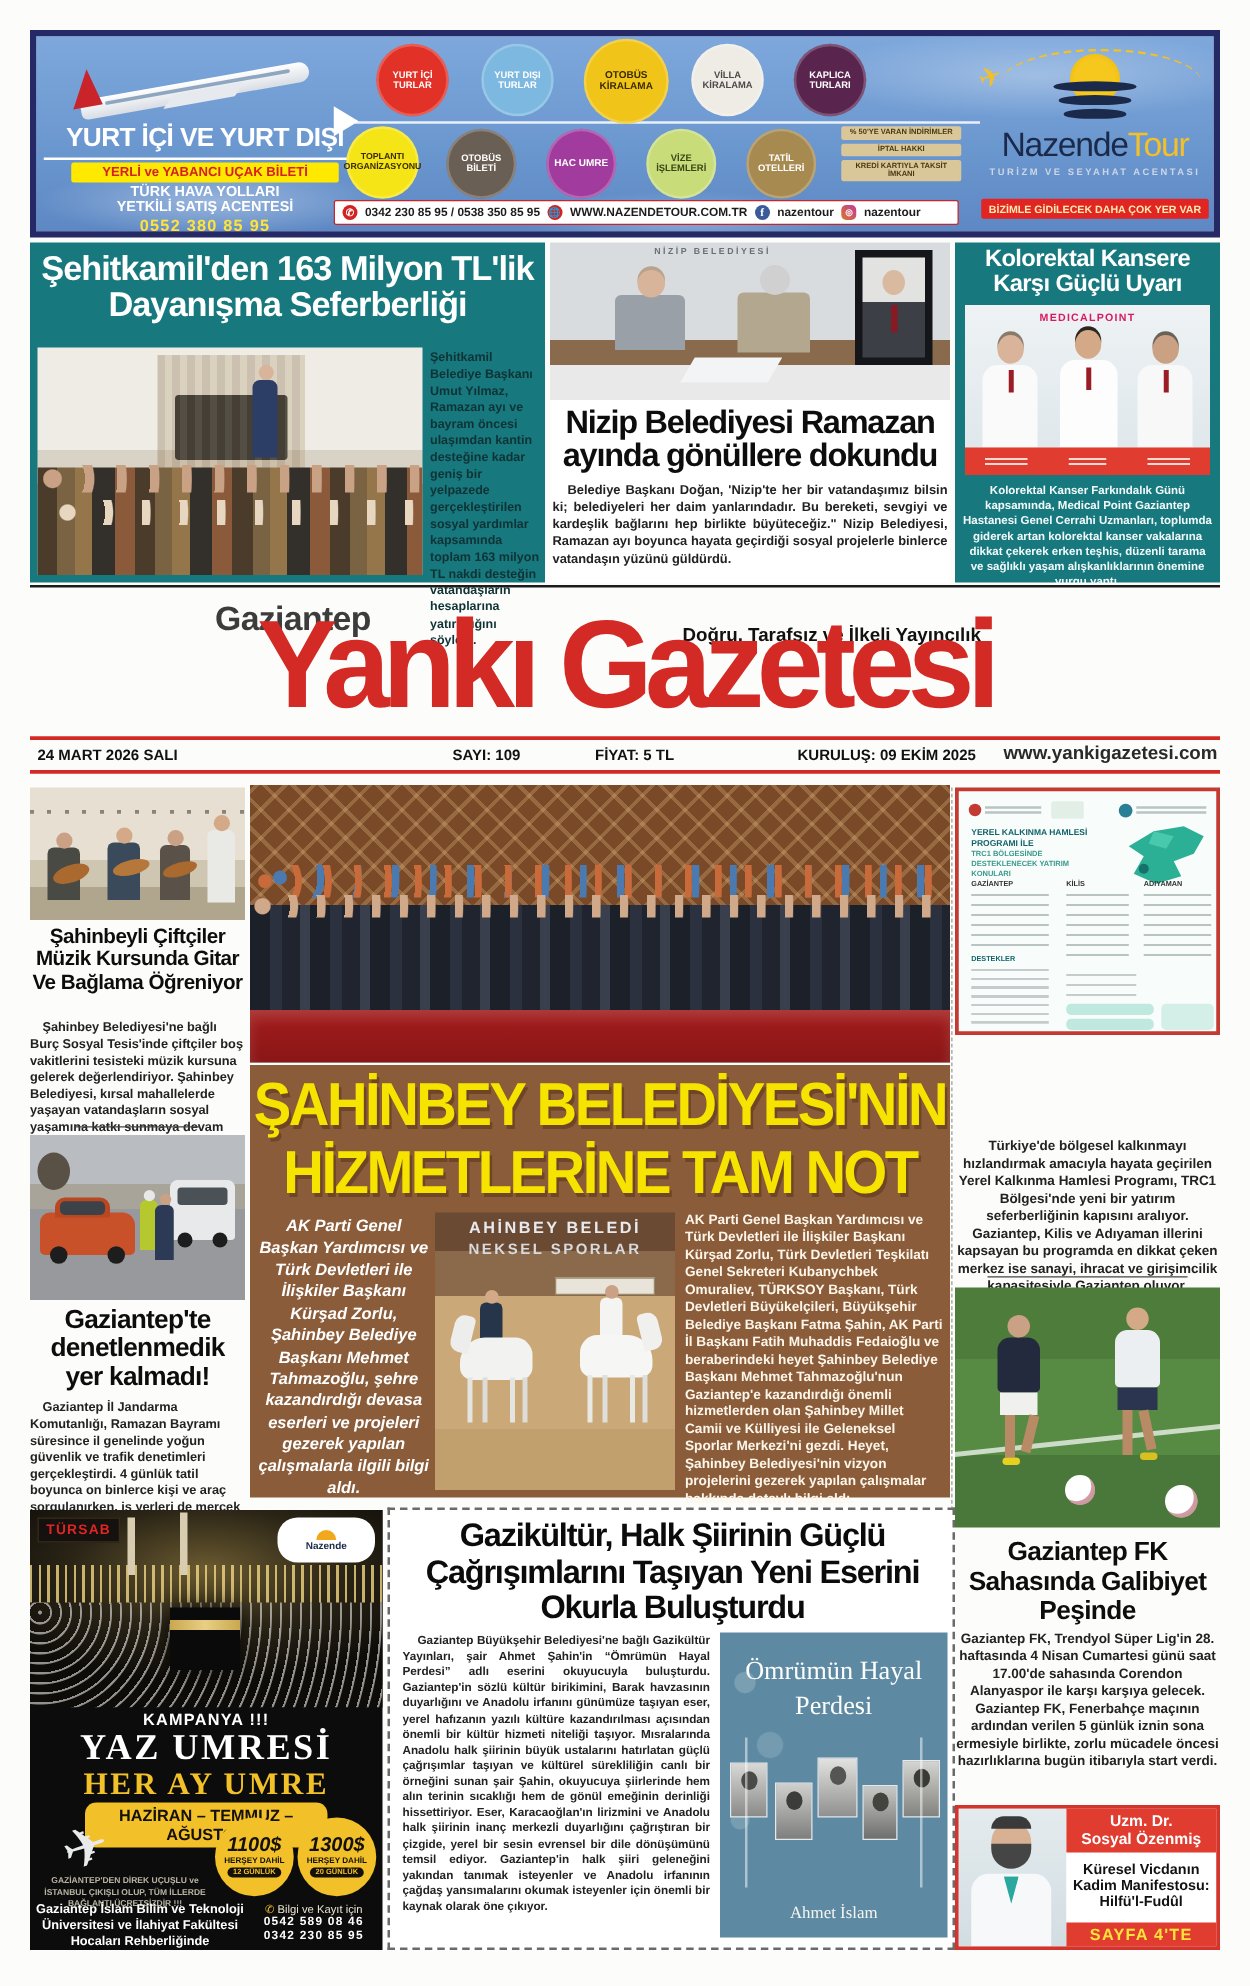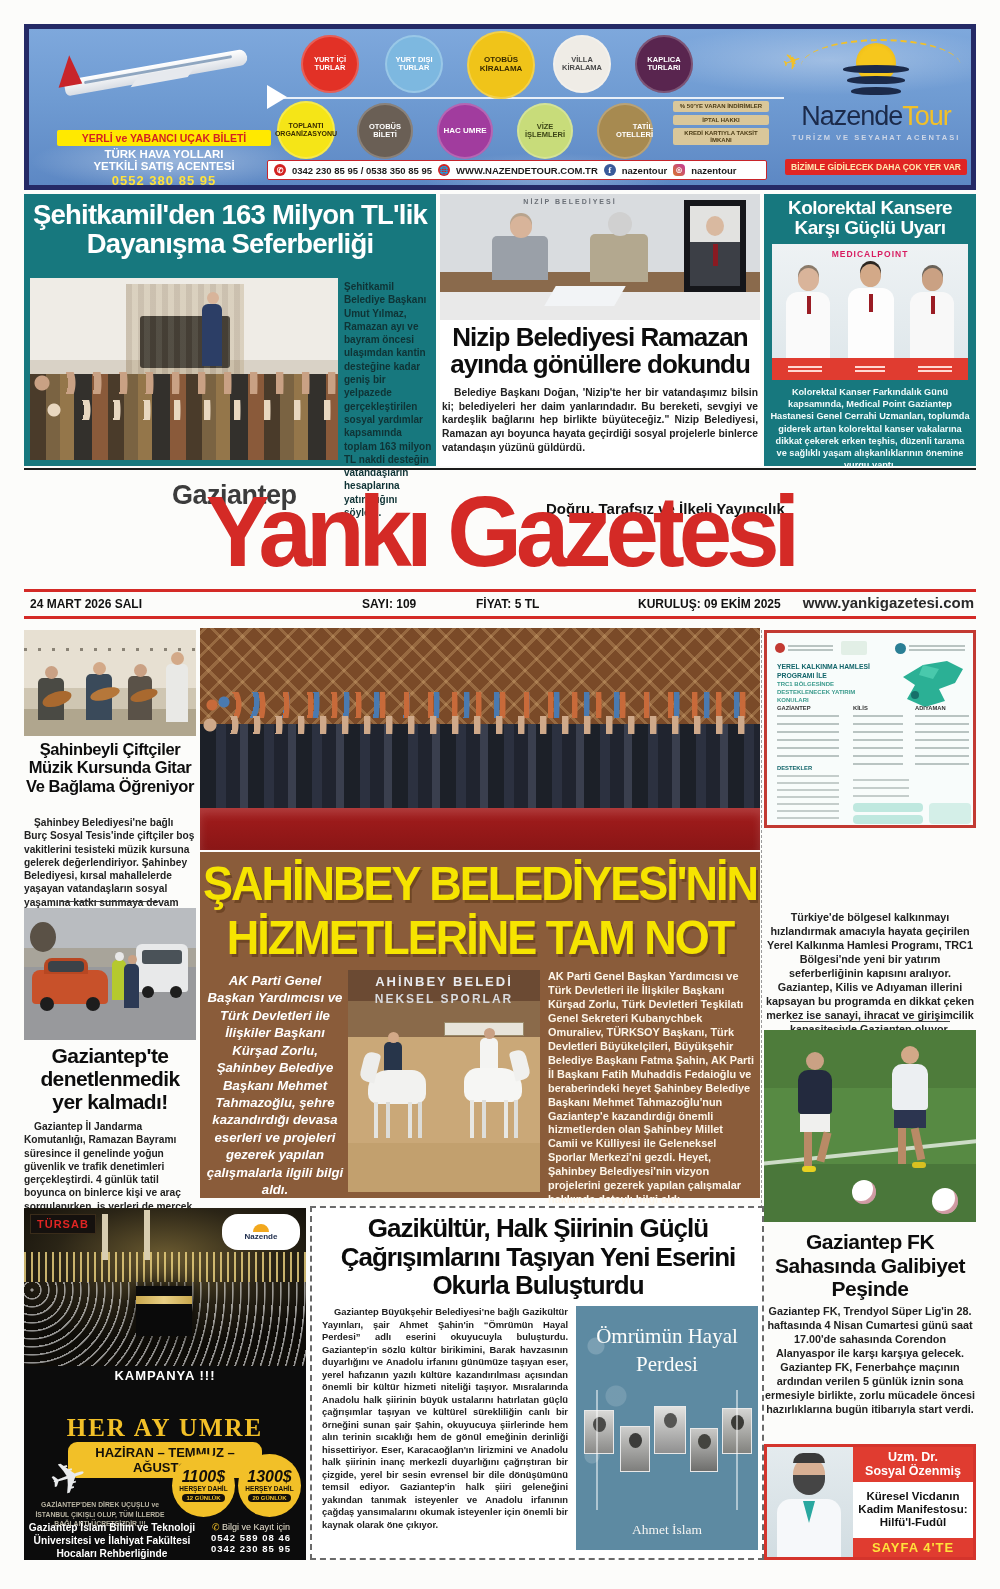--- a/index.html
+++ b/index.html
@@ -26,20 +26,21 @@
 
     <div class="abs" style="left:0;top:0;right:0;bottom:0;background:radial-gradient(ellipse 200px 40px at 15% 85%,rgba(255,255,255,.35),transparent 70%),radial-gradient(ellipse 260px 50px at 85% 20%,rgba(255,255,255,.30),transparent 70%),radial-gradient(ellipse 180px 35px at 55% 95%,rgba(255,255,255,.25),transparent 70%)"></div>
 
     <div class="abs" style="left:14px;top:10px;width:220px;height:62px;transform:rotate(-10deg)">
       <div class="abs" style="left:20px;top:26px;width:185px;height:16px;background:linear-gradient(180deg,#ffffff,#d8dde4);border-radius:10px 16px 16px 10px"></div>
       <div class="abs" style="left:14px;top:2px;width:0;height:0;border-left:16px solid transparent;border-right:8px solid transparent;border-bottom:30px solid #c8242a"></div>
       <div class="abs" style="left:90px;top:34px;width:58px;height:10px;background:#e6e9ee;transform:skewX(-45deg)"></div>
       <div class="abs" style="left:40px;top:30px;width:150px;height:3px;background:#8fa6c0;border-radius:2px"></div>
     </div>
 
+    <div class="abs ctr" style="left:6px;top:70px;width:258px;color:#fff;font-size:21px;font-weight:800;letter-spacing:-0.5px;border-bottom:2px solid #fff;padding-bottom:3px">YURT İÇİ VE YURT DIŞI</div>
     <div class="abs ctr" style="left:28px;top:101px;width:214px;background:#ffe900;color:#d32221;font-size:10.5px;font-weight:800;padding:2px 0;border-radius:2px">YERLİ ve YABANCI UÇAK BİLETİ</div>
     <div class="abs ctr" style="left:6px;top:119px;width:258px;color:#fff;font-size:11.5px;font-weight:800">TÜRK HAVA YOLLARI</div>
     <div class="abs ctr" style="left:6px;top:131px;width:258px;color:#fff;font-size:11.5px;font-weight:800">YETKİLİ SATIŞ ACENTESİ</div>
     <div class="abs ctr" style="left:6px;top:144px;width:258px;color:#ffe23a;font-size:13px;font-weight:800;letter-spacing:1px">0552 380 85 95</div>
 
     <div class="abs" style="left:255px;top:68px;width:500px;height:2px;background:rgba(255,255,255,.85)"></div>
     <div class="abs" style="left:238px;top:56px;width:0;height:0;border-top:12px solid transparent;border-bottom:12px solid transparent;border-left:20px solid #fff"></div>
 
     <div class="bub" style="left: 272px; top: 6px; width: 58px; height: 58px; font-size: 7.5px; background: rgb(226, 49, 38);">
         <span style="color: rgb(255, 255, 255);">YURT İÇİ TURLAR</span>
@@ -63,21 +64,21 @@
     <div class="bub" style="left: 328px; top: 74px; width: 56px; height: 56px; font-size: 7.5px; background: rgb(106, 95, 85);">
         <span style="color: rgb(255, 255, 255);">OTOBÜS BİLETİ</span>
       </div>
     <div class="bub" style="left: 408px; top: 74px; width: 56px; height: 56px; font-size: 8px; background: rgb(161, 60, 158);">
         <span style="color: rgb(255, 255, 255);">HAC UMRE</span>
       </div>
     <div class="bub" style="left: 488px; top: 74px; width: 56px; height: 56px; font-size: 7.5px; background: rgb(200, 220, 122);">
         <span style="color: rgb(60, 70, 22);">VİZE İŞLEMLERİ</span>
       </div>
     <div class="bub" style="left: 568px; top: 74px; width: 56px; height: 56px; font-size: 7.5px; background: rgb(167, 138, 80);">
-        <span style="color: rgb(255, 255, 255); text-align: right;">TATİL OTELLERİ</span>
+        <span style="color: rgb(255, 255, 255);">TATİL OTELLERİ</span>
       </div>
 
     <div class="abs" style="left:644px;top:72px;width:96px">
       <div class="flagchip">% 50'YE VARAN İNDİRİMLER</div>
       <div class="flagchip">İPTAL HAKKI</div>
       <div class="flagchip">KREDİ KARTIYLA TAKSİT İMKANI</div>
     </div>
 
     <div class="abs" style="left:238px;top:131px;width:500px;height:20px;background:#fff;border:1px solid #c8242a;border-radius:2px;display:flex;align-items:center;gap:6px;padding:0 6px;font-size:9.5px;font-weight:800;color:#1c1c1c">
       <span style="width:12px;height:12px;border-radius:50%;background:#d32221;color:#fff;font-size:8px;display:inline-flex;align-items:center;justify-content:center">✆</span>
@@ -229,20 +230,21 @@
       <div class="abs" style="left:112px;top:78px;width:56px;height:50px;background:#0a0a0a;box-shadow:0 0 18px rgba(0,0,0,.8)">
         <div class="abs" style="left:0;top:10px;width:56px;height:8px;background:linear-gradient(90deg,#c9a84e,#e8cf84,#c9a84e)"></div>
       </div>
       <div class="abs" style="left:6px;top:6px;background:#15110e;color:#e02523;font-size:11px;font-weight:800;padding:3px 6px;border:1px solid #3a2c1a;letter-spacing:1px">TÜRSAB</div>
       <div class="abs" style="right:6px;top:6px;width:78px;height:36px;background:#fff;border-radius:16px;display:flex;flex-direction:column;align-items:center;justify-content:center">
         <div style="width:16px;height:8px;border-radius:8px 8px 0 0;background:#f2a81d"></div>
         <div style="font-size:8px;font-weight:700;color:#1b2a4a">Nazende</div>
       </div>
     </div>
     <div class="ctr" style="position:absolute;left:0;top:160px;width:282px;font-size:13px;font-weight:800;letter-spacing:1px">KAMPANYA !!!</div>
+    <div class="ctr serif" style="position:absolute;left:0;top:174px;width:282px;font-size:29px;font-weight:700;letter-spacing:2px">YAZ UMRESİ</div>
     <div class="ctr serif" style="position: absolute; left: 0px; top: 206px; width: 282px; font-size: 25px; font-weight: 700; letter-spacing: 2px; color: rgb(242, 192, 40);">HER AY UMRE</div>
     <div class="ctr" style="position:absolute;left:44px;top:234px;width:194px;background:#f2c028;color:#14100a;font-size:13px;font-weight:800;padding:3px 0;border-radius:9px">HAZİRAN – TEMMUZ – AĞUSTOS</div>
     <span style="position:absolute;left:26px;top:244px;font-size:44px;color:#e8eaec;transform:rotate(-18deg)">✈</span>
     <div class="ctr" style="position:absolute;left:6px;top:292px;width:140px;font-size:6.8px;font-weight:700;color:#b9b4a2;line-height:1.4">GAZİANTEP'DEN DİREK UÇUŞLU ve İSTANBUL ÇIKIŞLI OLUP, TÜM İLLERDE BAĞLANTI ÜCRETSİZDİR !!!</div>
     <div style="position:absolute;left:148px;top:246px;width:63px;height:63px;border-radius:50%;background:#f2c028;color:#14100a;display:flex;flex-direction:column;align-items:center;justify-content:center;line-height:1.05">
       <span style="font-size:16px;font-weight:800;font-style:italic">1100$</span>
       <span style="font-size:6.5px;font-weight:800">HERŞEY DAHİL</span>
       <span style="font-size:6px;font-weight:800;background:#14100a;color:#f2c028;padding:1px 4px;border-radius:5px;margin-top:1px">12 GÜNLÜK</span>
     </div>
     <div style="position:absolute;left:214px;top:246px;width:63px;height:63px;border-radius:50%;background:#f2c028;color:#14100a;display:flex;flex-direction:column;align-items:center;justify-content:center;line-height:1.05">

